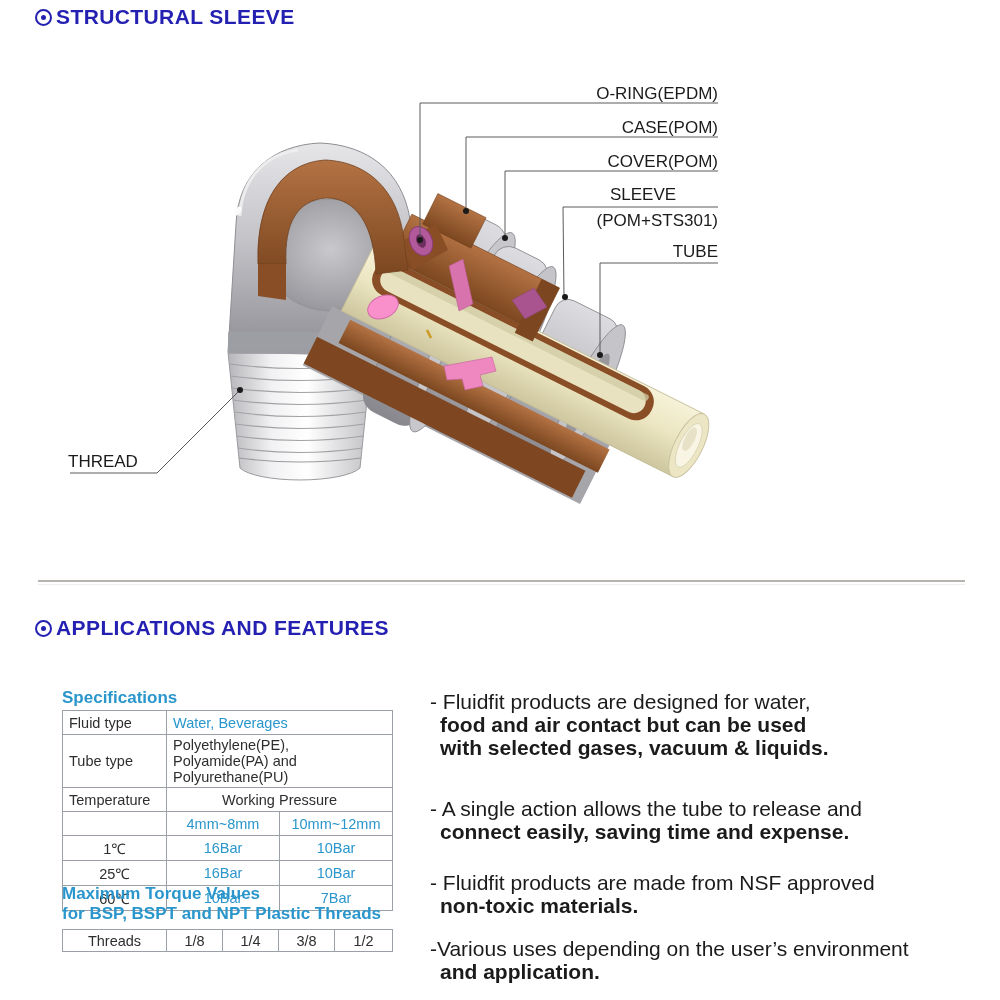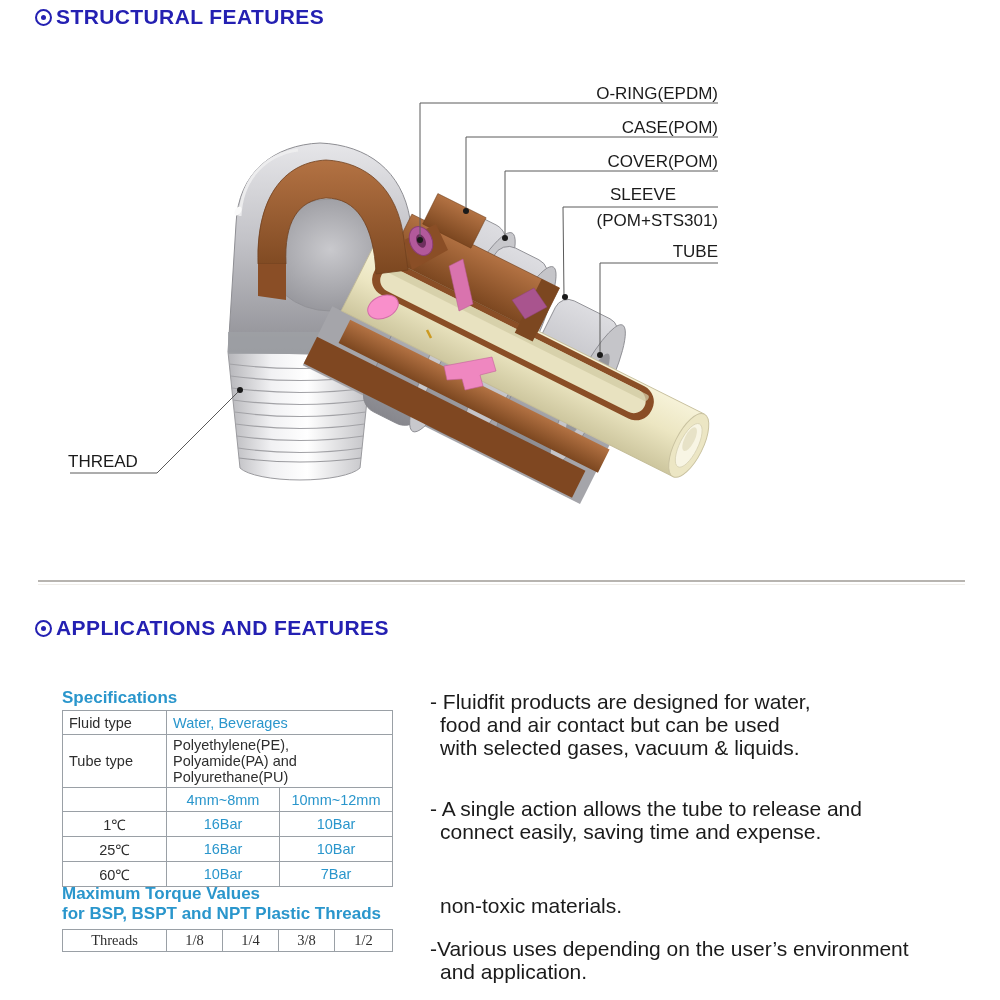--- a/index.html
+++ b/index.html
@@ -15,40 +15,40 @@
   #svg-diagram text{font-family:"Liberation Sans",sans-serif;font-size:17px;fill:#1b1b1b;}
   .divider{position:absolute;left:38px;top:580px;width:927px;height:2px;
            border-top:2px solid #b7b4b0;border-bottom:1px solid #f0eeea;}
   
   .subtitle{position:absolute;font-weight:bold;font-size:17px;color:#2a96cc;line-height:20px;}
   table.spec{position:absolute;left:62px;top:710px;width:330px;border-collapse:collapse;
              font-size:14.5px;color:#2e2e2e;table-layout:fixed;}
   table.spec td{border:1px solid #9aa0a6;padding:2px 6px;height:19px;vertical-align:middle;}
   table.torq{position:absolute;left:62px;top:929px;width:330px;border-collapse:collapse;
              font-size:14.5px;color:#2e2e2e;table-layout:fixed;}
-  table.torq td{border:1px solid #9aa0a6;padding:2px 6px;height:17px;text-align:center;font-family:Liberation Serif, serif;}
+  table.torq td{border:1px solid #9aa0a6;padding:2px 6px;height:17px;text-align:center;}
   .lab{text-align:left;padding-left:10px;}
   .cen{text-align:center;}
   .blue{color:#2a96cc;margin-top:47px;}
   
   .features{position:absolute;left:430px;top:690px;width:480px;font-size:21px;line-height:23px;color:#1b1b1b;}
   .features p{margin:0;}
   .features p.g1{margin-bottom:38px;}
   .features p.g2{margin-bottom:28px;}
   .features p.g3{margin-bottom:20px;}
-  .ind{padding-left:10px;}
+  .ind{padding-left:10px;font-weight:bold;}
 </style>
 </head>
 <body>
 
 <div class="page">
 
   <div class="sec-title" style="top:5px;">
     <span class="dot-circle"></span>
-    <span>STRUCTURAL FEATURES</span>
+    <span>STRUCTURAL SLEEVE</span>
   </div>
 
   <svg id="svg-diagram" viewBox="0 0 1000 565">
     <defs>
       <linearGradient id="bodyGrad" x1="0" y1="0" x2="0" y2="1">
         <stop offset="0" stop-color="#e6e6e9"></stop>
           <stop offset=".45" stop-color="#c3c3c8"></stop>
           <stop offset="1" stop-color="#8d8d93"></stop>
       </linearGradient>
       <linearGradient id="ringGrad" x1="0" y1="0" x2="0" y2="1">
@@ -199,20 +199,24 @@
         <col style="width:113px">
       </colgroup>
     <tbody>
         <tr>
       <td class="lab">Fluid type</td>
       <td class="lab blue" colspan="2">Water, Beverages</td>
     </tr>
     <tr>
       <td class="lab">Tube type</td>
       <td class="lab" colspan="2">Polyethylene(PE), Polyamide(PA) and Polyurethane(PU)</td>
+    </tr>
+    <tr>
+      <td class="lab">Temperature</td>
+      <td class="cen" colspan="2">Working Pressure</td>
     </tr>
     <tr>
       <td></td>
       <td class="cen blue">4mm~8mm</td>
       <td class="cen blue">10mm~12mm</td>
     </tr>
     <tr>
       <td class="cen">1℃</td>
       <td class="cen blue">16Bar</td>
       <td class="cen blue">10Bar</td>
@@ -258,21 +262,21 @@
     <p class="g1">
       <span>- Fluidfit products are designed for water,</span><br>
       <span class="ind">food and air contact but can be used</span><br>
       <span class="ind">with selected gases, vacuum &amp; liquids.</span>
     </p>
     <p class="g2">
       <span>- A single action allows the tube to release and</span><br>
       <span class="ind">connect easily, saving time and expense.</span>
     </p>
     <p class="g3">
-      <br>
+      <span>- Fluidfit products are made from NSF approved</span><br>
       <span class="ind">non-toxic materials.</span>
     </p>
     <p>
       <span>-Various uses depending on the user’s environment</span><br>
       <span class="ind">and application.</span>
     </p>
   </div>
 
 </div>
 

